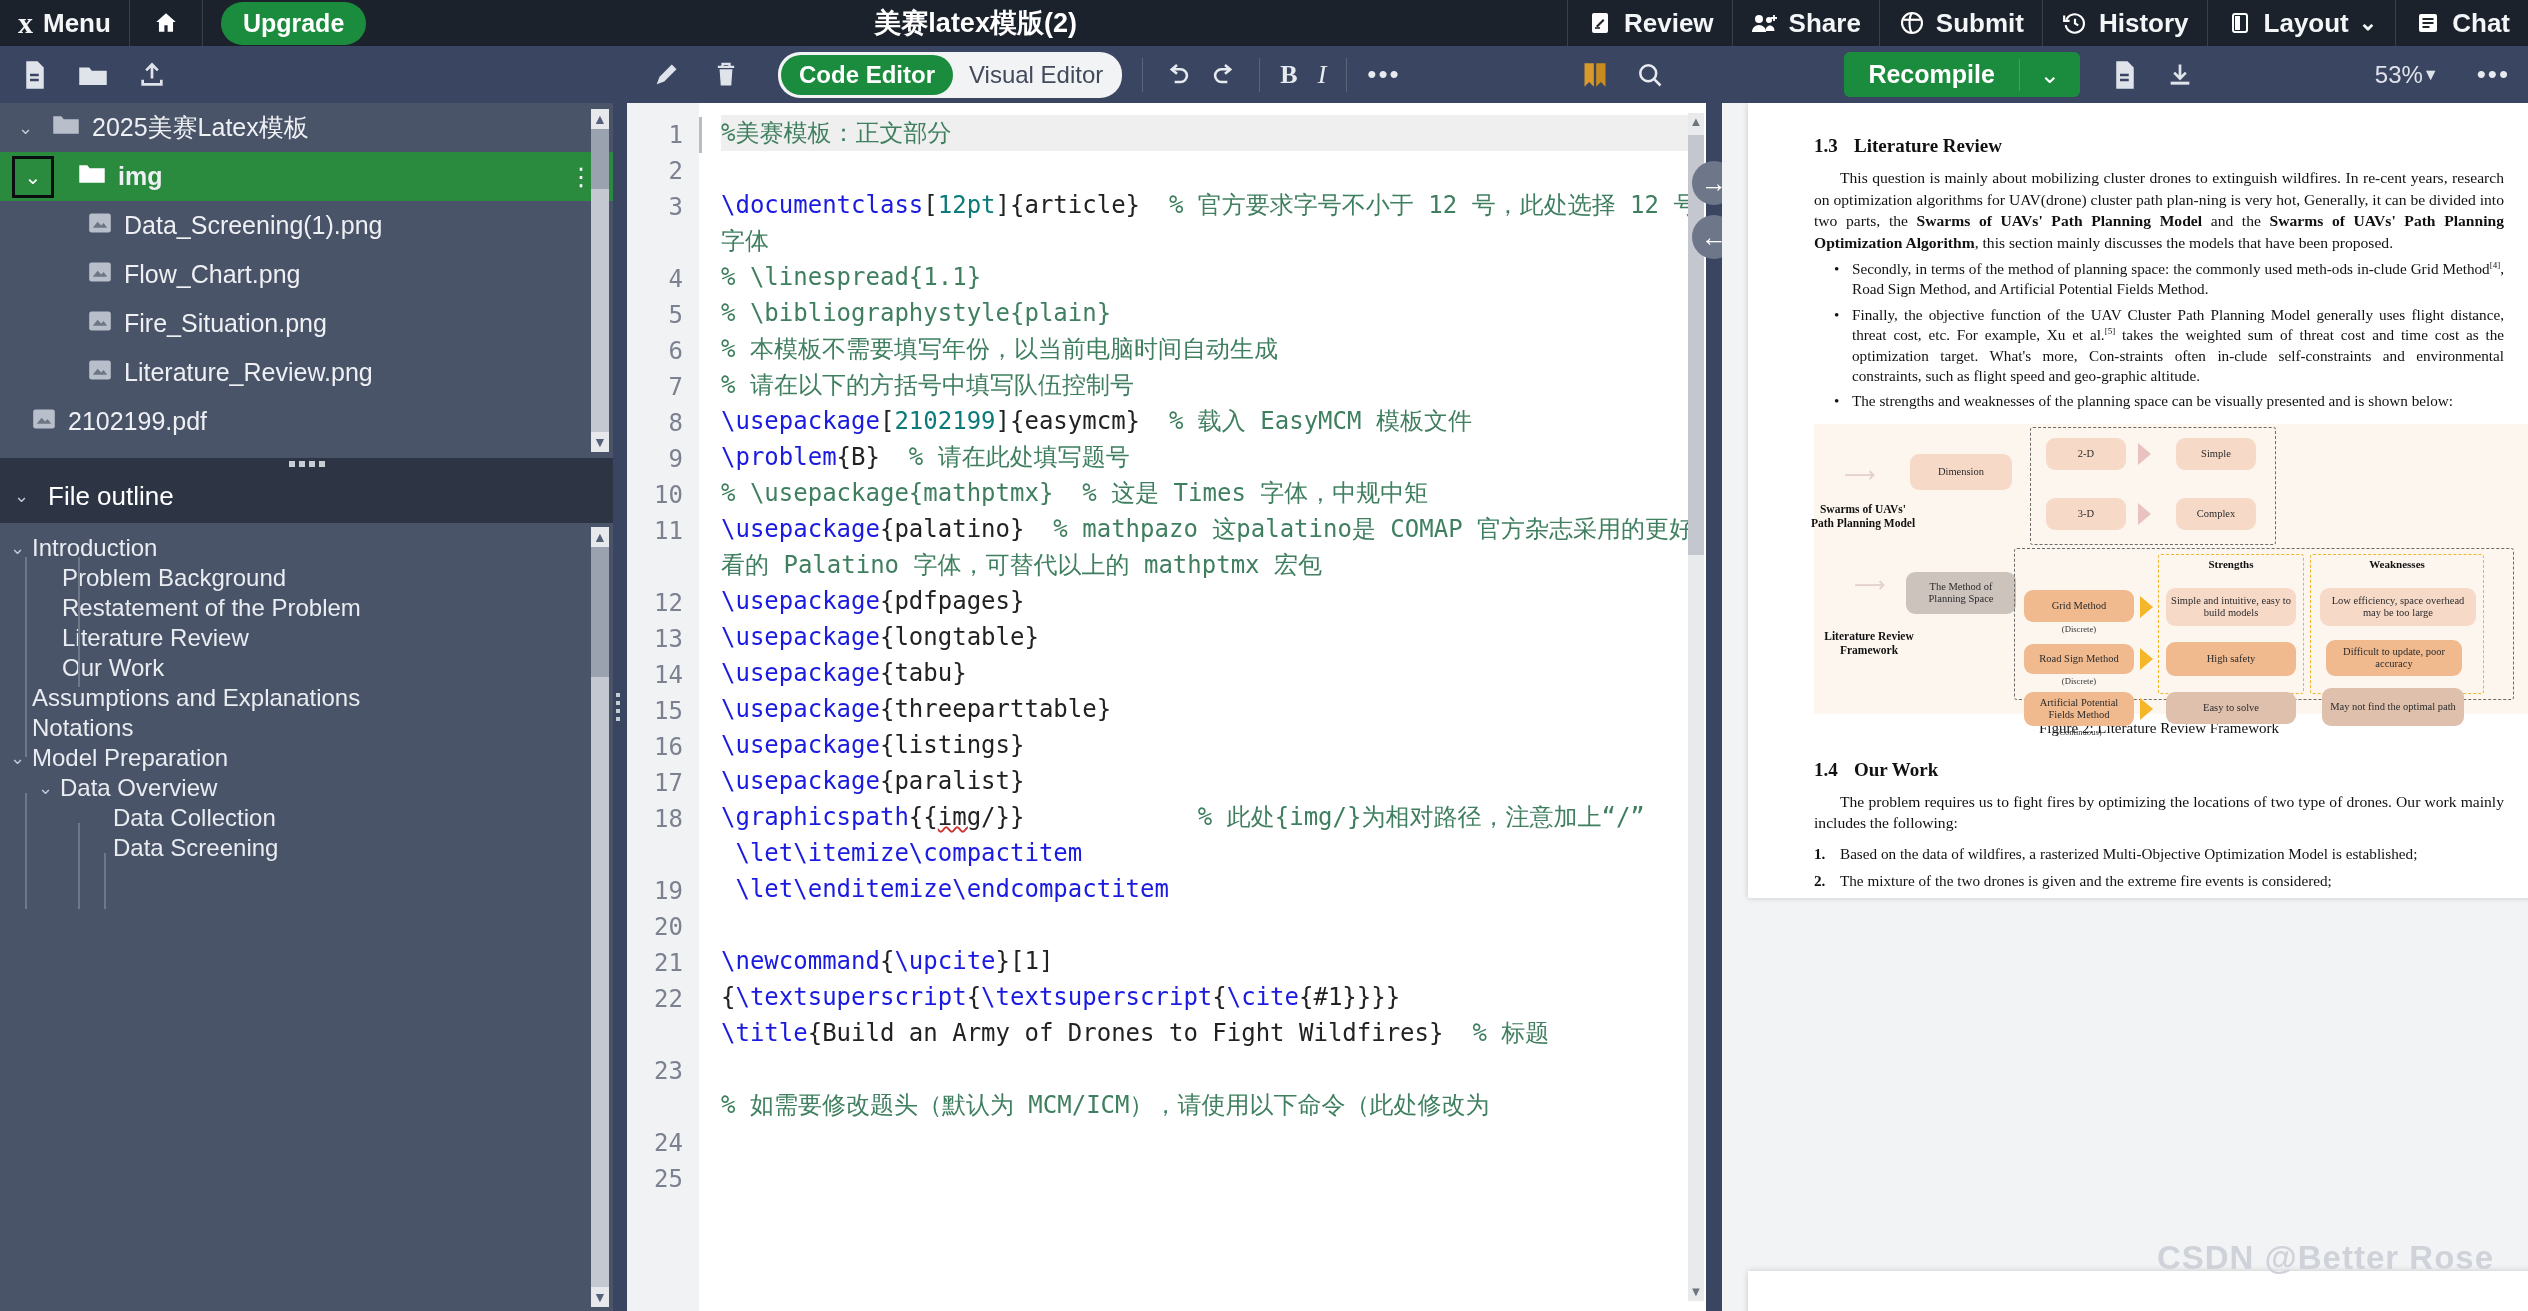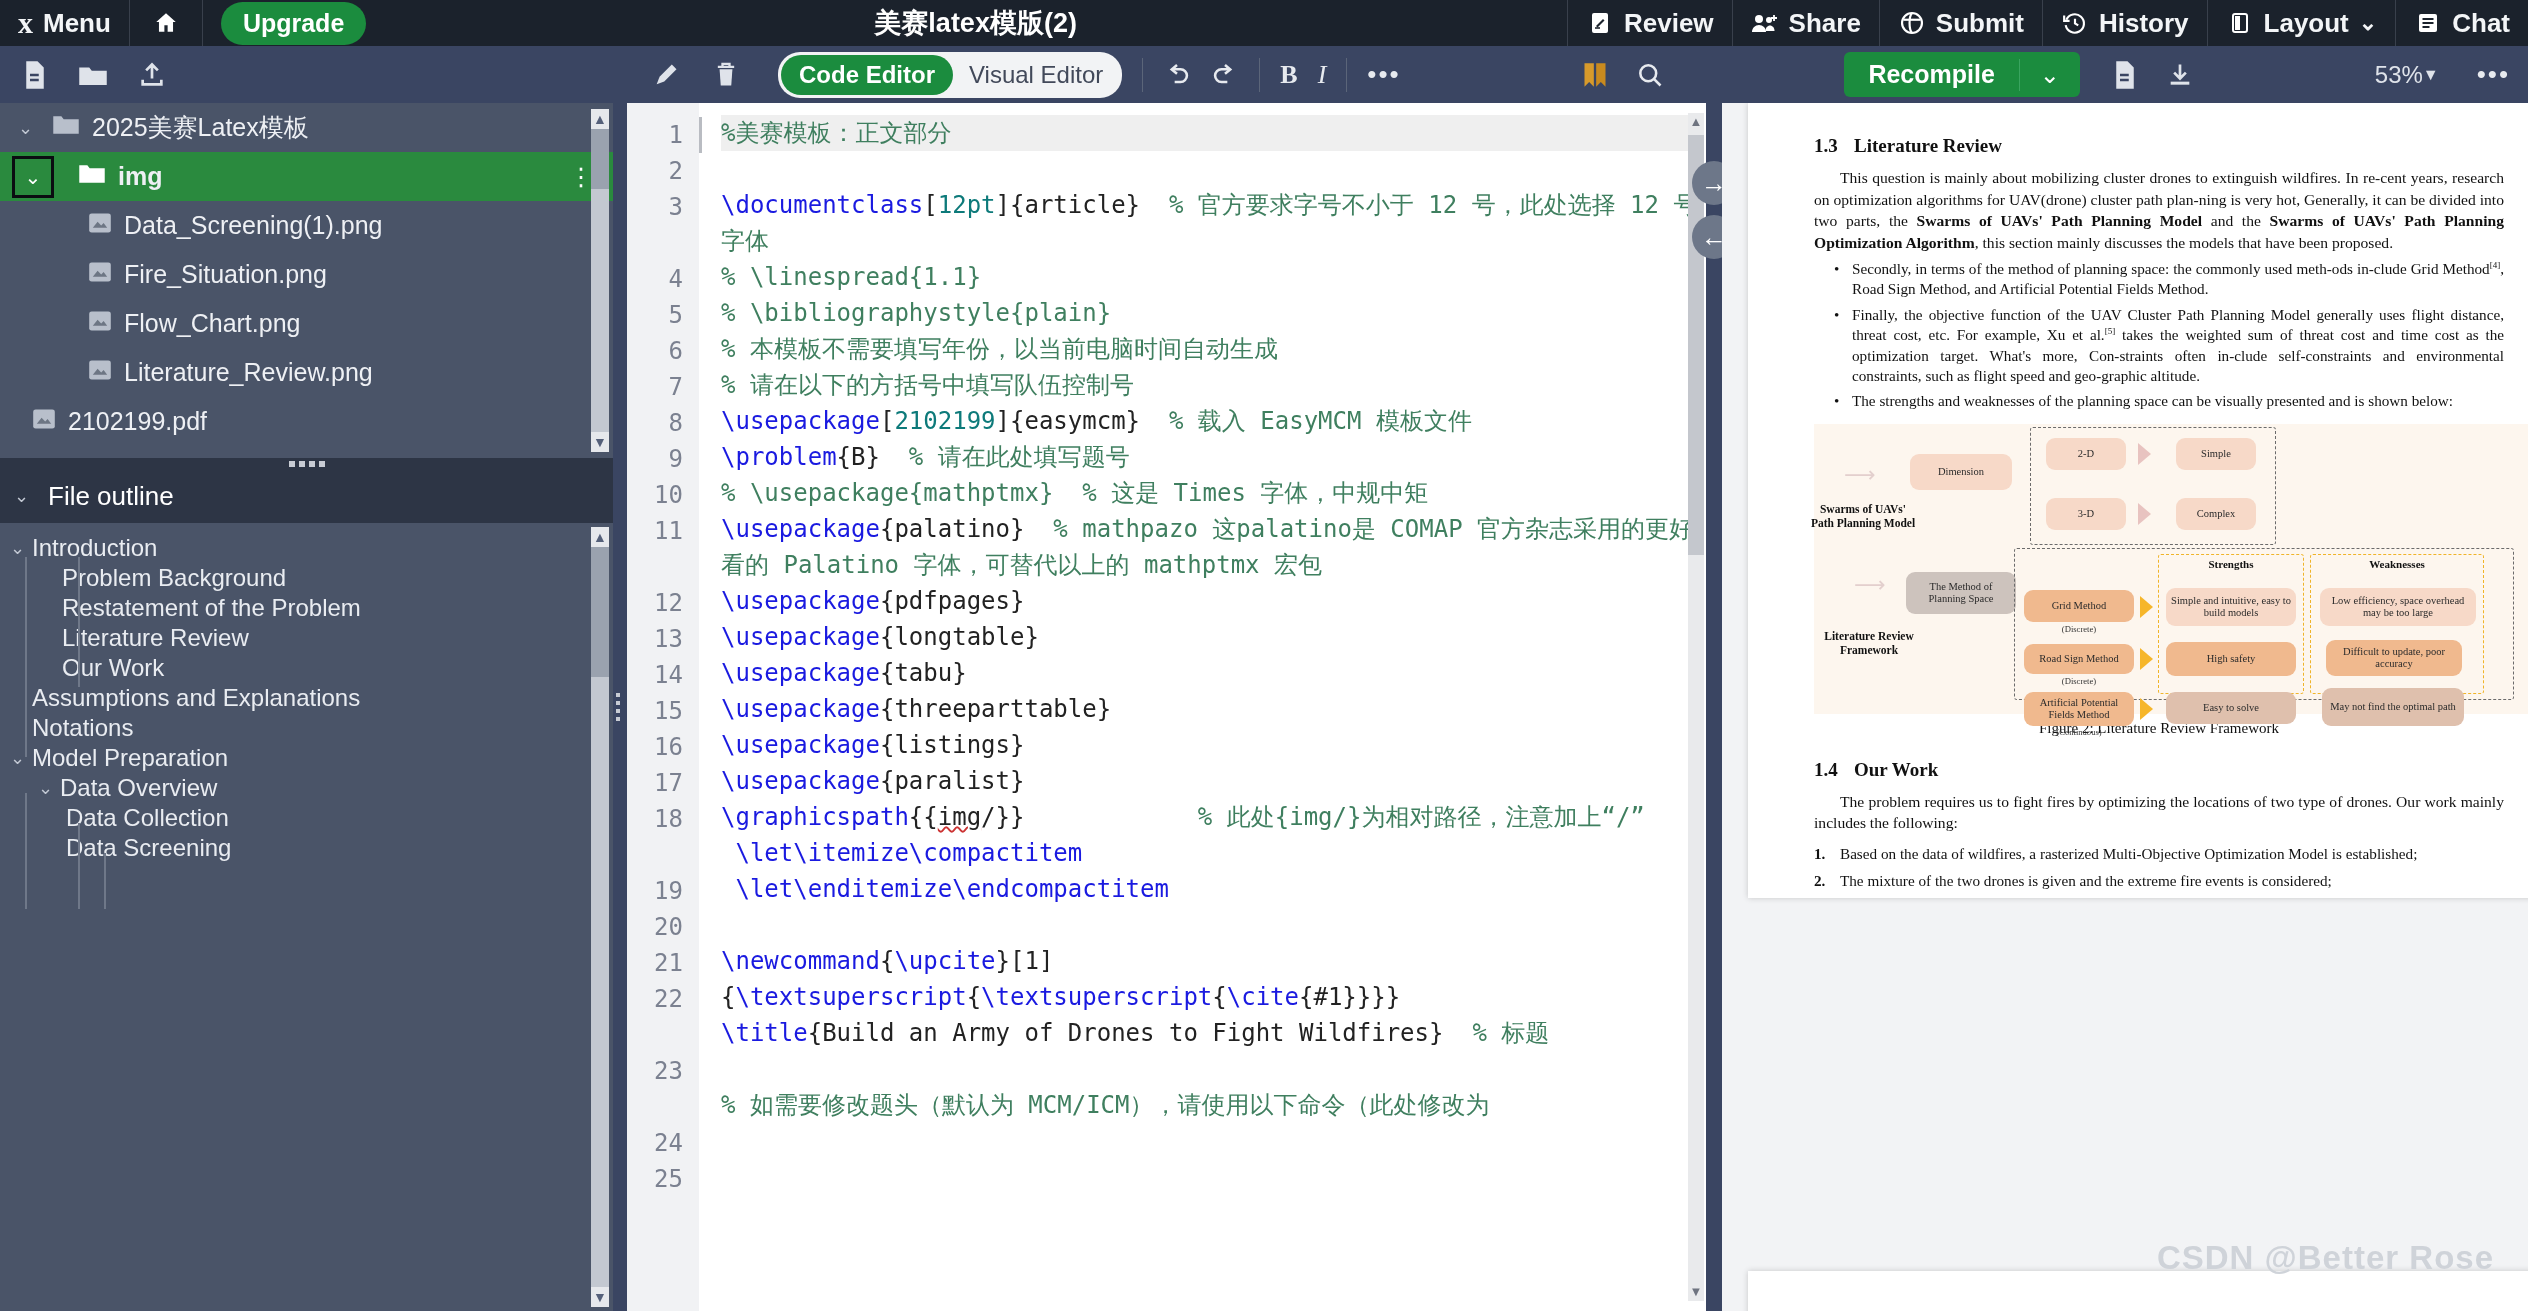--- a/index.html
+++ b/index.html
@@ -70,21 +70,21 @@
     justify-content:center; gap:4px; }
   .rdot { width:6px; height:6px; background:#c8ccd4; }
   .outline-hdr { height:54px; background:#2d3545; color:#fff; font-size:26px;
     display:flex; align-items:center; gap:12px; padding-left:14px; }
   .outline-body { flex:1; position:relative; overflow:hidden; background:#4a5468;
     padding-top:10px; }
   .olrow { display:flex; align-items:center; height:30px; color:#e9ecf1; font-size:24px;
     white-space:nowrap; }
   .ol-l0 { padding-left:10px; }
   .ol-l1 { padding-left:62px; }
-  .ol-l3 { padding-left:66px; }
+  .ol-l3 { padding-left:113px; }
   .guide { position:absolute; width:2px; background:#6f7889; }
 
   
   .editor { flex:1; background:#fff; position:relative; display:flex; overflow:hidden; }
   .edge-handle { width:14px; background:#3a4562; position:relative; }
   .edge-dots { position:absolute; top:50%; left:3px; transform:translateY(-50%);
     width:8px; display:flex; flex-direction:column; gap:4px; }
   .edge-dots i { width:4px; height:4px; background:#c8ccd4; display:block; }
   .gutter { width:72px; background:#f1f2f4; color:#7b8190; font-size:24px;
     text-align:right; padding-top:14px; font-family:"DejaVu Sans Mono", monospace; }
@@ -383,30 +383,30 @@
         </span>
         <span class="fname">Data_Screening(1).png</span>
       </div>
       <div class="ftrow indent2">
         <span>
           <svg width="24" height="24" viewBox="0 0 20 20">
               <rect x="1" y="2" width="18" height="16" rx="2" fill="#b8bfcb"></rect>
               <path d="M4 14l4-5 3 3 2-2 3 4z" fill="#6d7684"></path>
             </svg>
         </span>
-        <span class="fname">Fire_Situation.png</span>
+        <span class="fname">Flow_Chart.png</span>
       </div>
       <div class="ftrow indent2">
         <span>
           <svg width="24" height="24" viewBox="0 0 20 20">
               <rect x="1" y="2" width="18" height="16" rx="2" fill="#b8bfcb"></rect>
               <path d="M4 14l4-5 3 3 2-2 3 4z" fill="#6d7684"></path>
             </svg>
         </span>
-        <span class="fname">Flow_Chart.png</span>
+        <span class="fname">Fire_Situation.png</span>
       </div>
       <div class="ftrow indent2">
         <span>
           <svg width="24" height="24" viewBox="0 0 20 20">
               <rect x="1" y="2" width="18" height="16" rx="2" fill="#b8bfcb"></rect>
               <path d="M4 14l4-5 3 3 2-2 3 4z" fill="#6d7684"></path>
             </svg>
         </span>
         <span class="fname">Literature_Review.png</span>
       </div>

